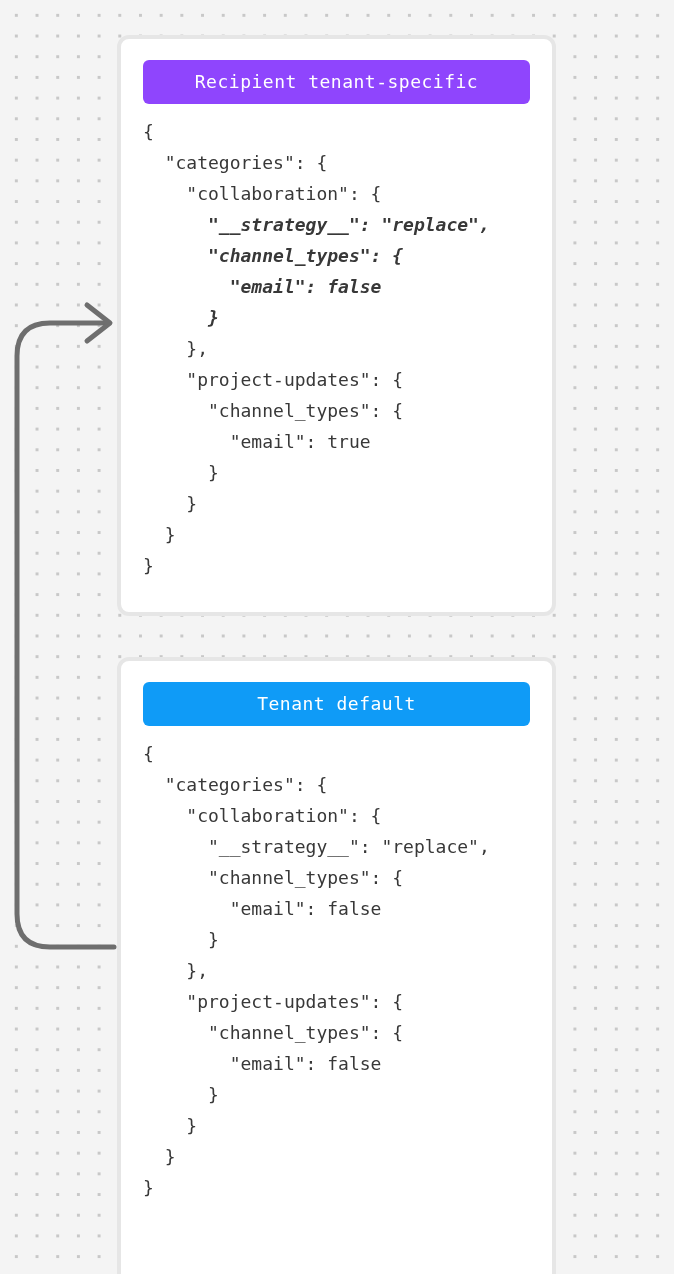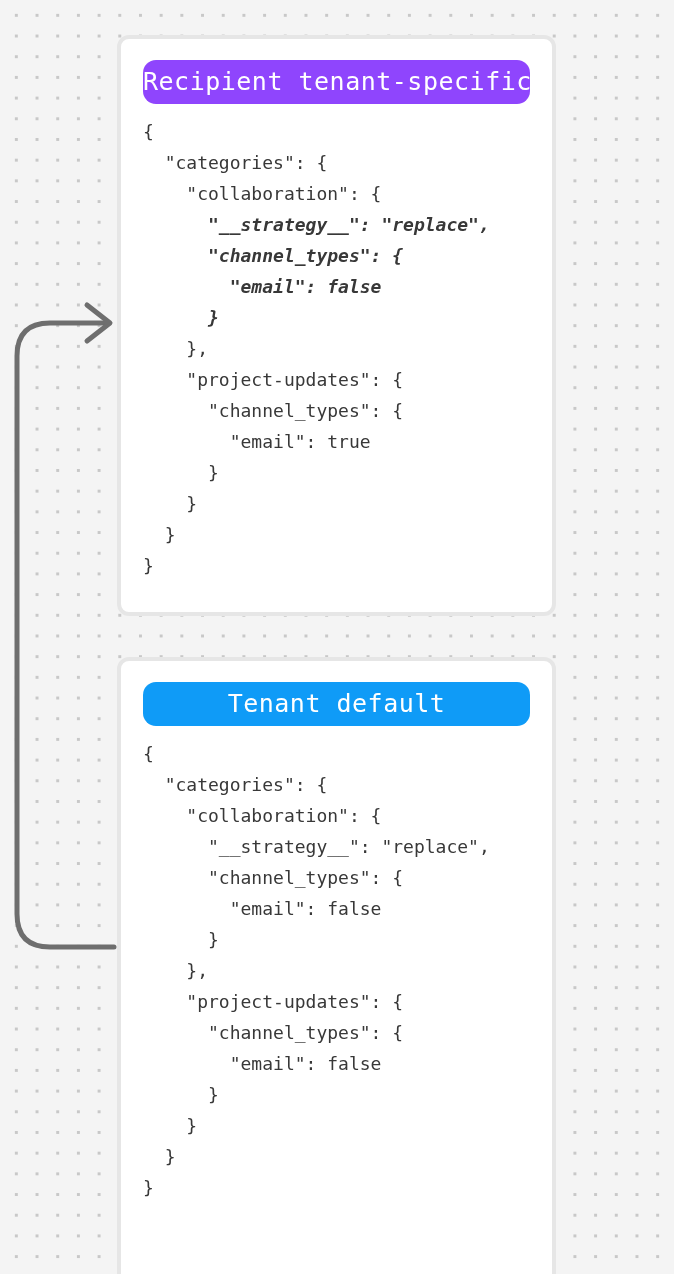--- a/index.html
+++ b/index.html
@@ -35,23 +35,23 @@
     background: #ffffff;
     border: 4px solid #e6e6e6;
     border-radius: 12px;
     padding: 21px 22px;
   }
   .card-top { top: 35px; height: 581px; }
   .card-bottom { top: 657px; height: 668px; }
   .card-header {
     height: 44px;
     line-height: 44px;
-    border-radius: 13px;
+    border-radius: 6px;
     text-align: center;
-    font-size: 25px;
+    font-size: 18px;
     font-weight: 500;
     letter-spacing: 0.5px;
     margin-bottom: 12px;
     white-space: nowrap;
     overflow: hidden;
   }
   pre.code {
     margin: 0;
     font-family: "DejaVu Sans Mono", "Liberation Mono", monospace;
     font-size: 18px;

